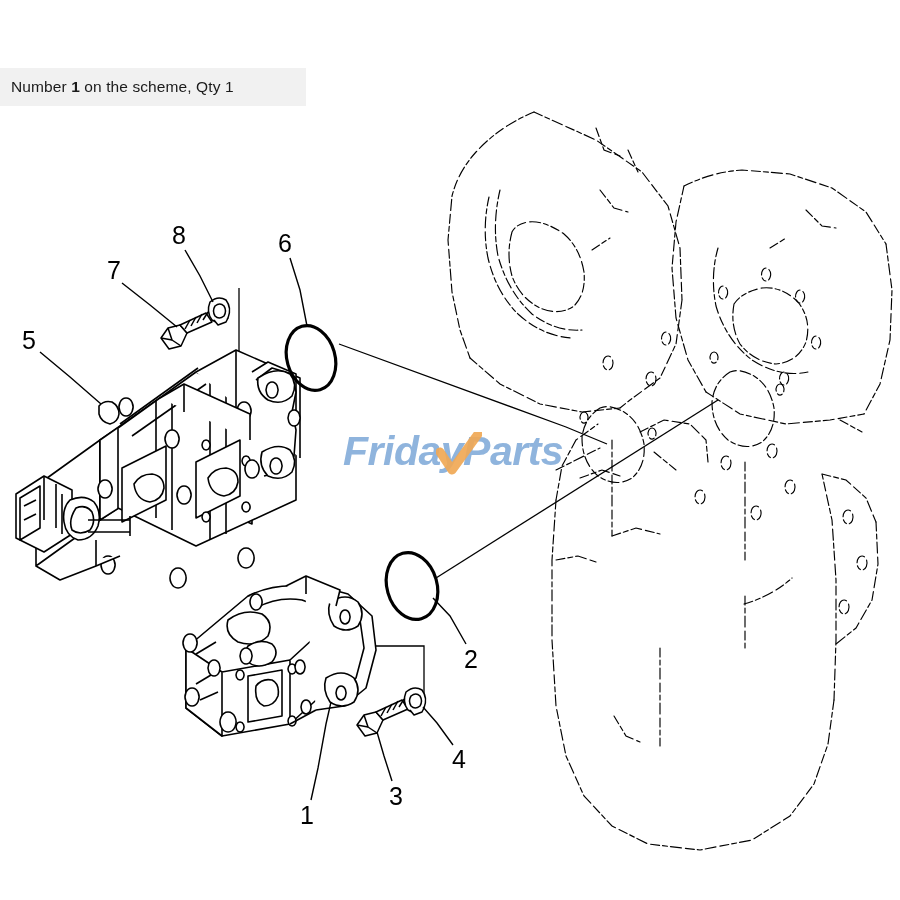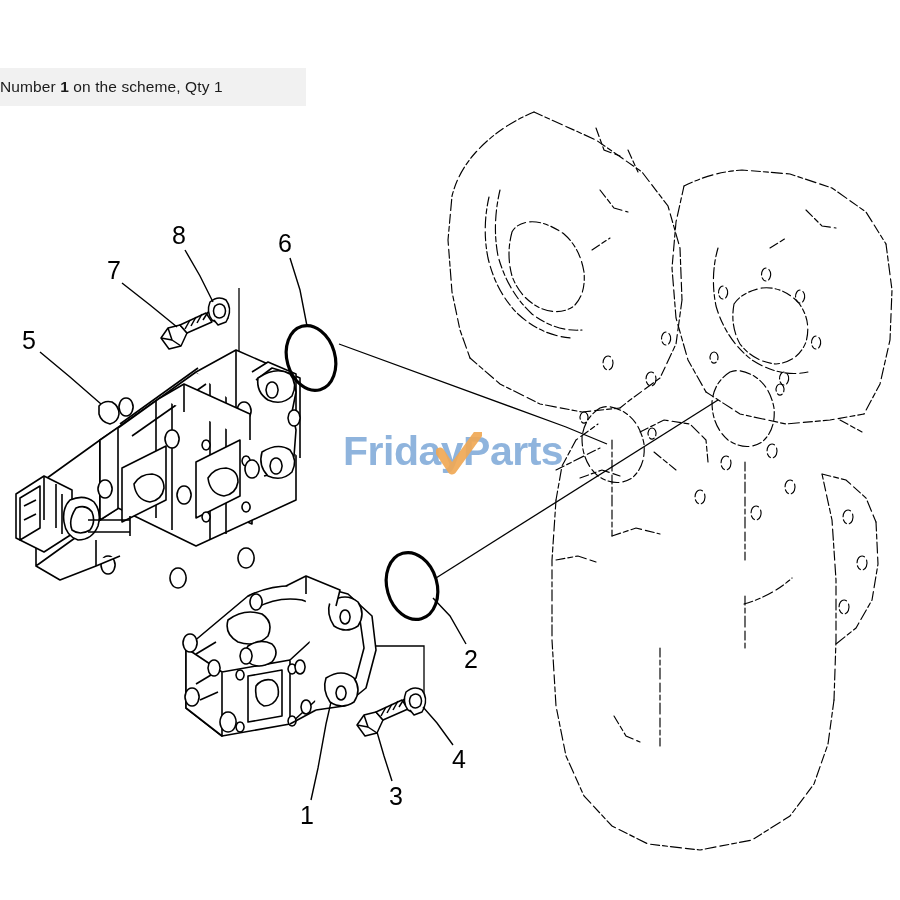--- a/index.html
+++ b/index.html
@@ -22,20 +22,21 @@
     position: absolute;
     left: 0;
     top: 68px;
     width: 306px;
     height: 38px;
     background: #f1f1f1;
     display: flex;
     align-items: center;
   }
   #header-text {
+    padding-left: 11px;
     font-size: 15.5px;
     color: #1b1b1b;
     letter-spacing: 0.1px;
     white-space: nowrap;
   }
   #header-text b { font-weight: bold; }
 
   #diagram {
     position: absolute;
     left: 0;
@@ -43,20 +44,21 @@
     width: 900px;
     height: 900px;
   }
 
   .wm {
     position: absolute;
     left: 343px;
     top: 428px;
     font-size: 41px;
     font-weight: bold;
+    font-style: italic;
     color: #8fb4dd;
     letter-spacing: -0.5px;
     user-select: none;
     pointer-events: none;
     white-space: nowrap;
   }
   .wm-check {
     position: absolute;
     left: 436px;
     top: 432px;

